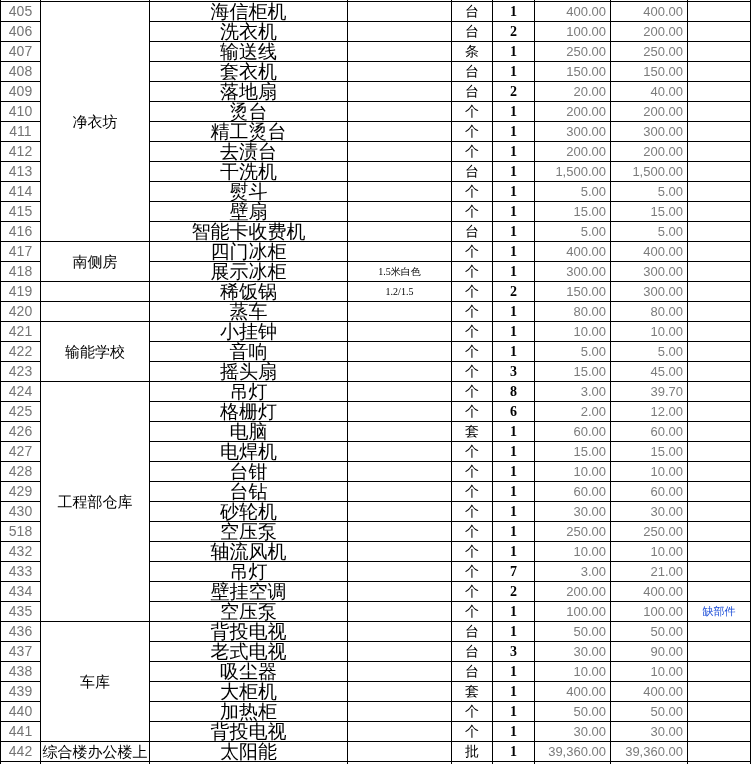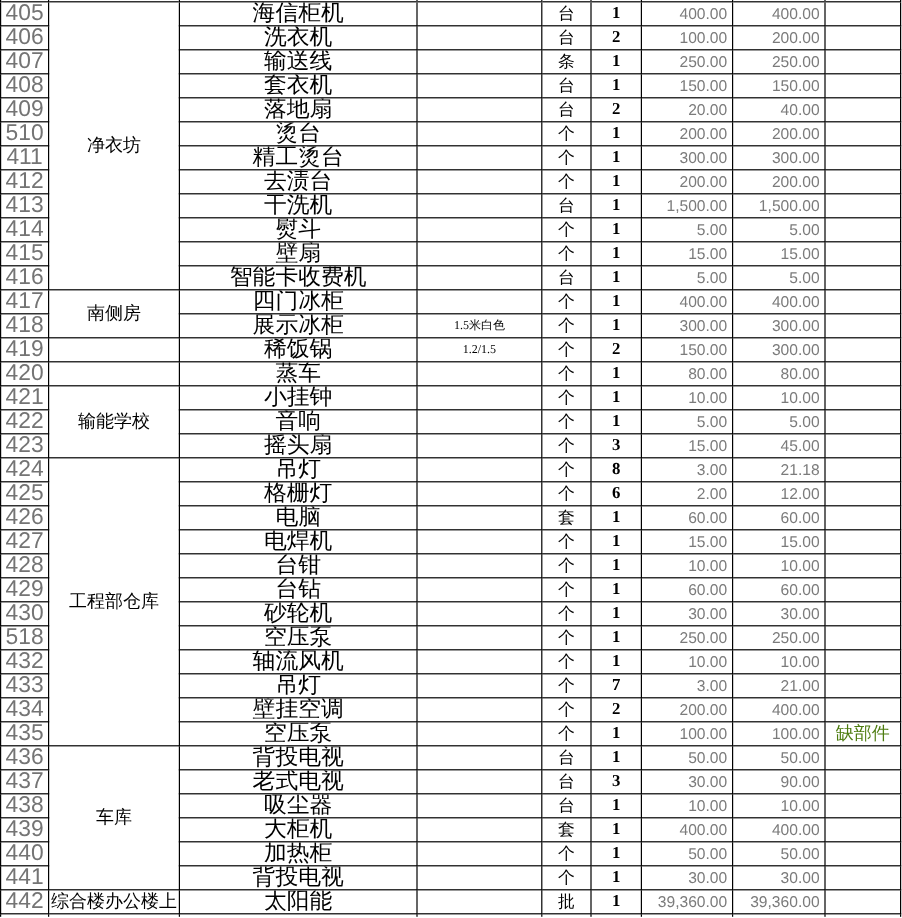--- a/index.html
+++ b/index.html
@@ -33,21 +33,21 @@
     border-bottom: none;
   }
   td.sliver-b {
     height: 2px;
     line-height: 2px;
     border-top: none;
     border-bottom: none;
   }
   .c-no {
     color: #747474;
-    font-size: 19px;
+    font-size: 14px;
     font-family: "Liberation Sans", "DejaVu Sans", sans-serif;
     text-align: center;
   }
   .c-loc {
     color: #000000;
     font-size: 15px;
   }
   .c-item {
     color: #000000;
     font-size: 19px;
@@ -68,22 +68,22 @@
     font-family: "Liberation Serif", "DejaVu Serif", serif;
   }
   .c-price {
     color: #7b7b7b;
     font-size: 13px;
     text-align: right;
     padding-right: 4px;
     font-family: "Liberation Sans", "DejaVu Sans", sans-serif;
   }
   .c-note {
-    color: #4d7c0f;
-    font-size: 15px;
+    color: #1d4ed8;
+    font-size: 11px;
   }
 </style>
 </head>
 <body>
 
 <table class="sheet">
   <colgroup>
     <col style="width:40px">
     <col style="width:109px">
     <col style="width:198px">
@@ -151,21 +151,21 @@
         <td class="c-no">409</td>
         <td class="c-item">落地扇</td>
         <td class="c-spec"></td>
         <td class="c-unit">台</td>
         <td class="c-qty">2</td>
         <td class="c-price">20.00</td>
         <td class="c-price">40.00</td>
         <td class="c-note"></td>
       </tr>
       <tr>
-        <td class="c-no">510</td>
+        <td class="c-no">410</td>
         <td class="c-item">烫台</td>
         <td class="c-spec"></td>
         <td class="c-unit">个</td>
         <td class="c-qty">1</td>
         <td class="c-price">200.00</td>
         <td class="c-price">200.00</td>
         <td class="c-note"></td>
       </tr>
       <tr>
         <td class="c-no">411</td>
@@ -302,21 +302,21 @@
         <td class="c-note"></td>
       </tr>
       <tr>
         <td class="c-no">424</td>
         <td class="c-loc" rowspan="12">工程部仓库</td>
         <td class="c-item">吊灯</td>
         <td class="c-spec"></td>
         <td class="c-unit">个</td>
         <td class="c-qty">8</td>
         <td class="c-price">3.00</td>
-        <td class="c-price">21.18</td>
+        <td class="c-price">39.70</td>
         <td class="c-note"></td>
       </tr>
       <tr>
         <td class="c-no">425</td>
         <td class="c-item">格栅灯</td>
         <td class="c-spec"></td>
         <td class="c-unit">个</td>
         <td class="c-qty">6</td>
         <td class="c-price">2.00</td>
         <td class="c-price">12.00</td>

